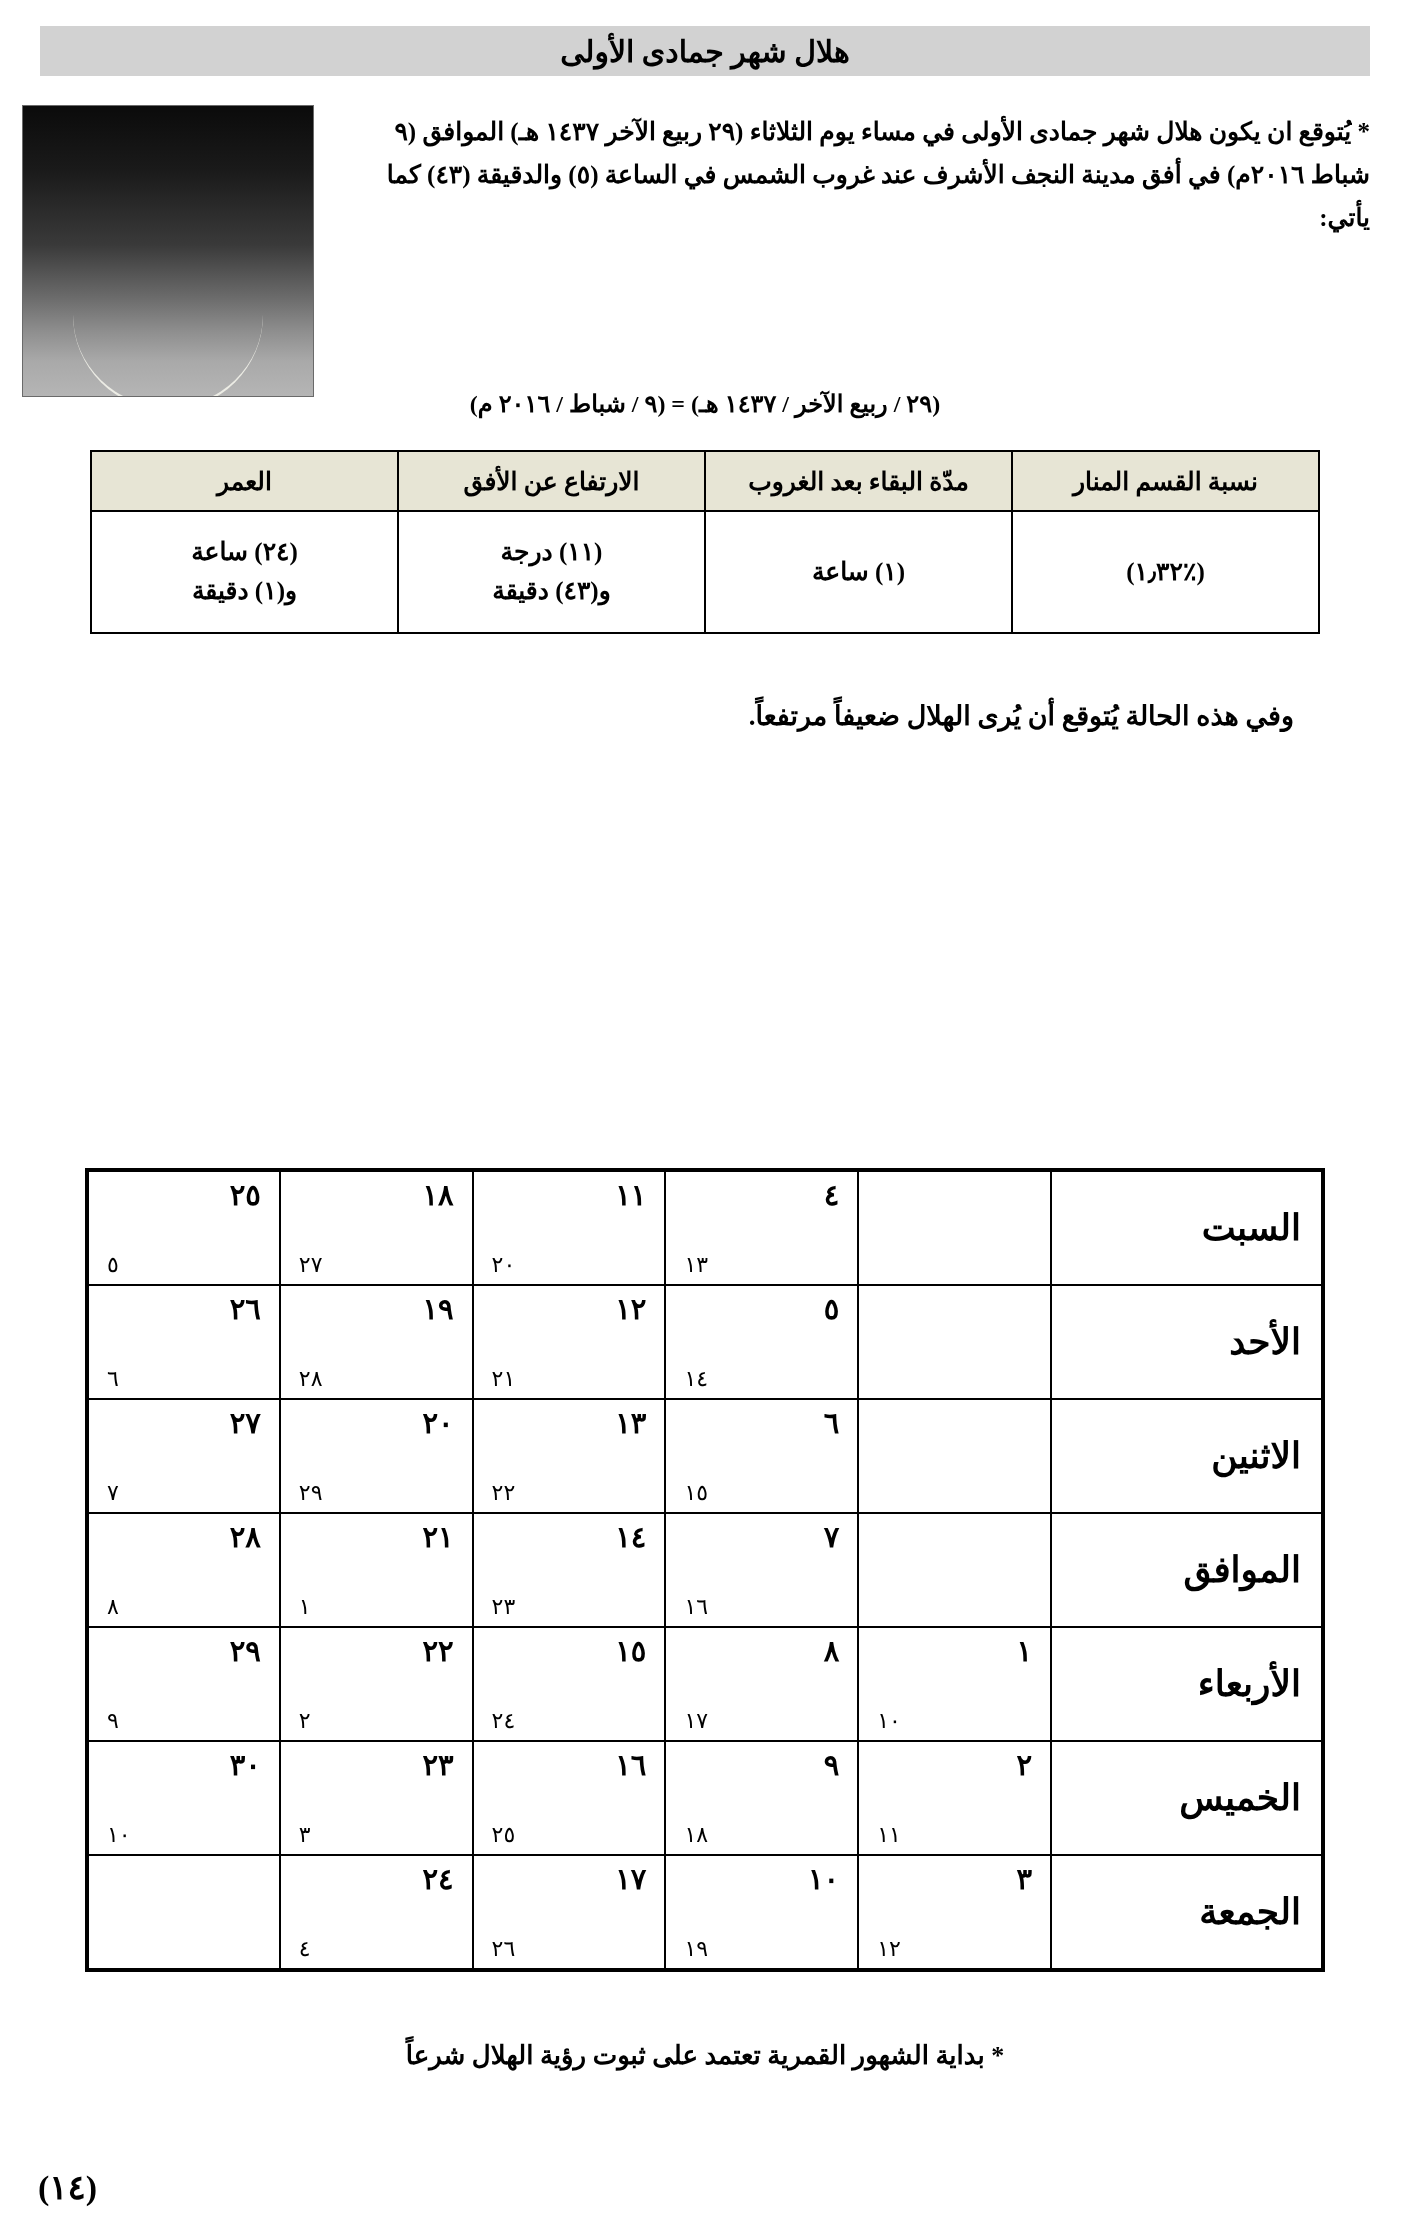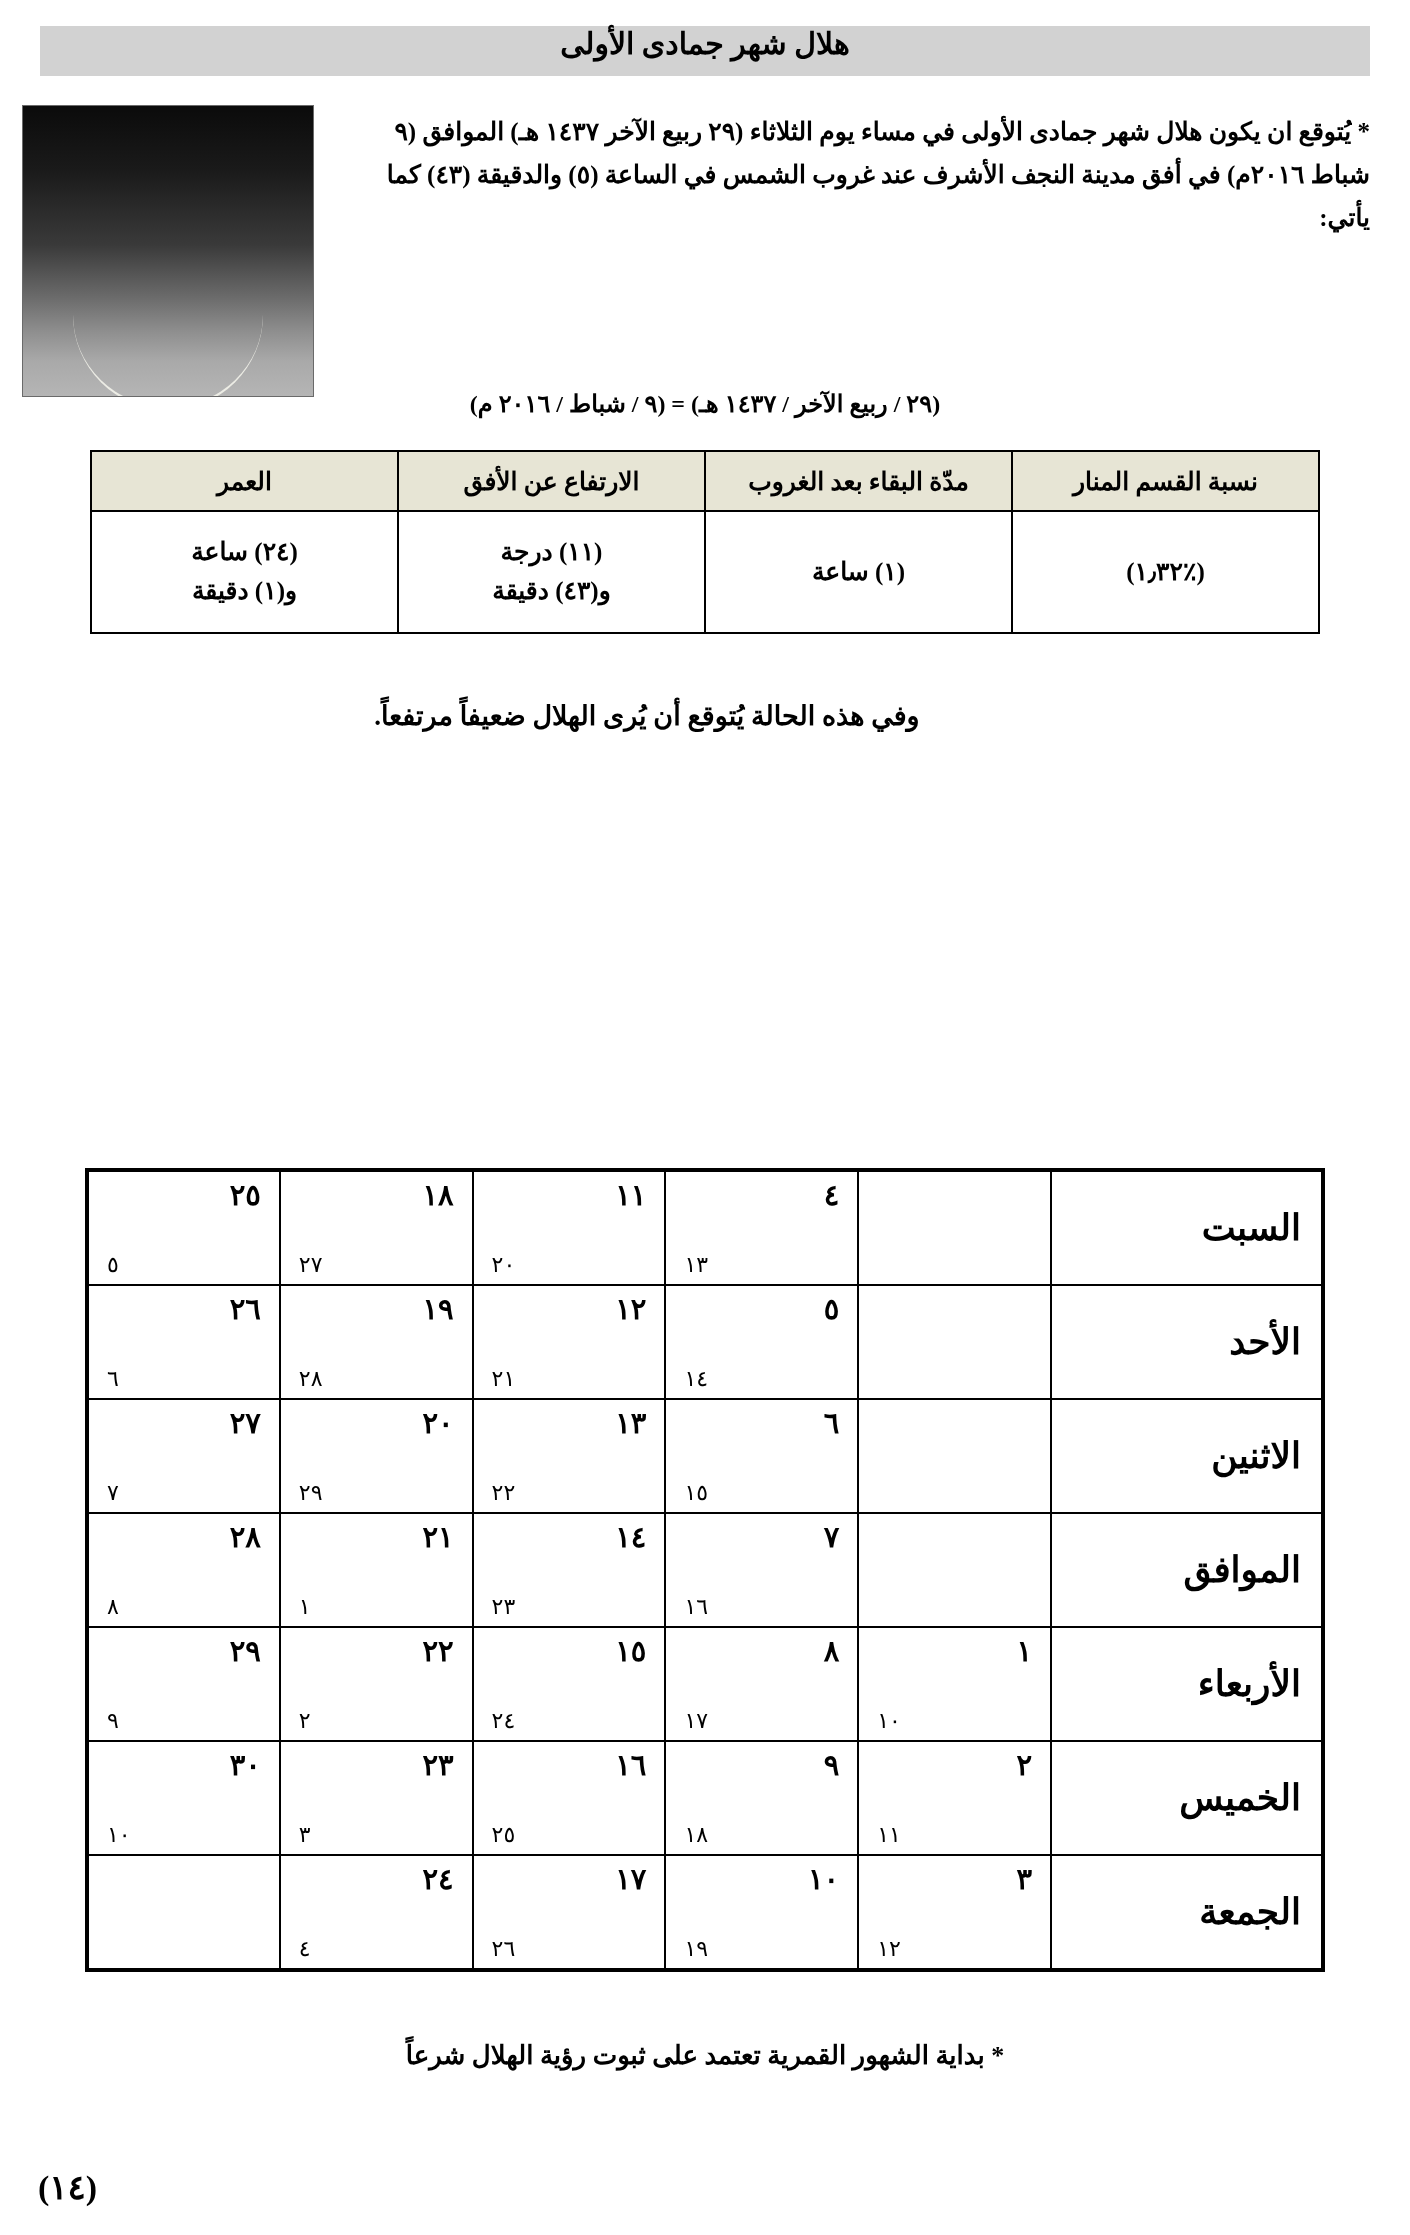--- a/index.html
+++ b/index.html
@@ -17,20 +17,21 @@
 
   
   .header-bar {
     position: absolute;
     top: 26px;
     left: 40px;
     width: 1330px;
     height: 50px;
     background: #d2d2d2;
     display: flex;
+    align-items: center;
     justify-content: center;
   }
   .header-title {
     font-size: 30px;
     font-weight: bold;
     letter-spacing: 0px;
     color: #000;
   }
 
   
@@ -102,21 +103,20 @@
     height: 118px;
     line-height: 1.55;
   }
 
   
   .note-line {
     position: absolute;
     top: 700px;
     left: 0;
     width: 1294px;
-    text-align: center;
     font-size: 27px;
     font-weight: bold;
   }
 
   
   .calendar {
     position: absolute;
     top: 1168px;
     right: 85px;
     width: 1240px;

